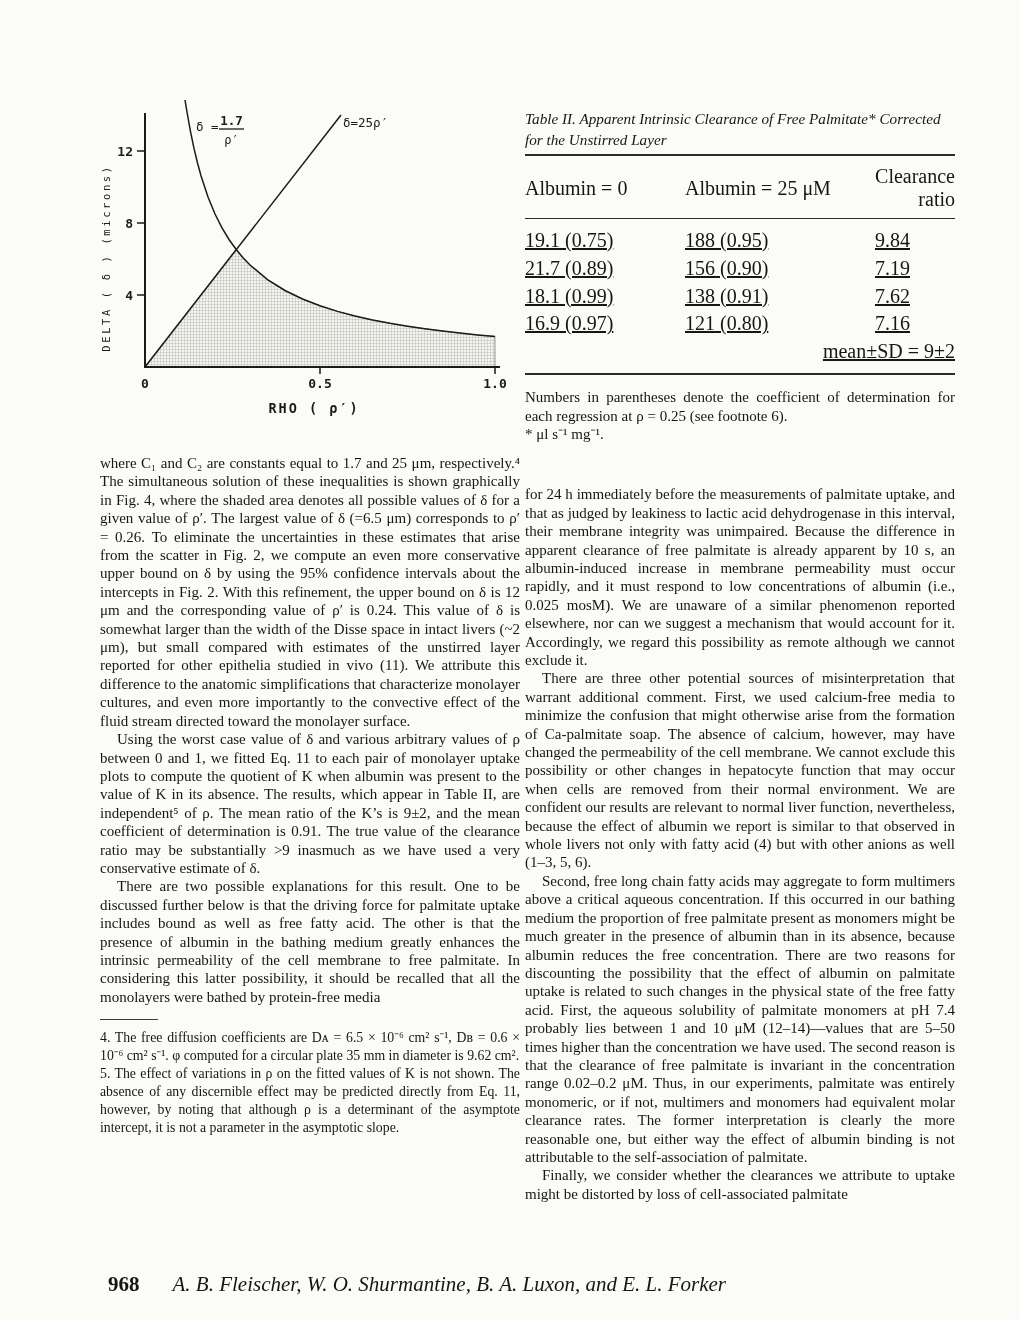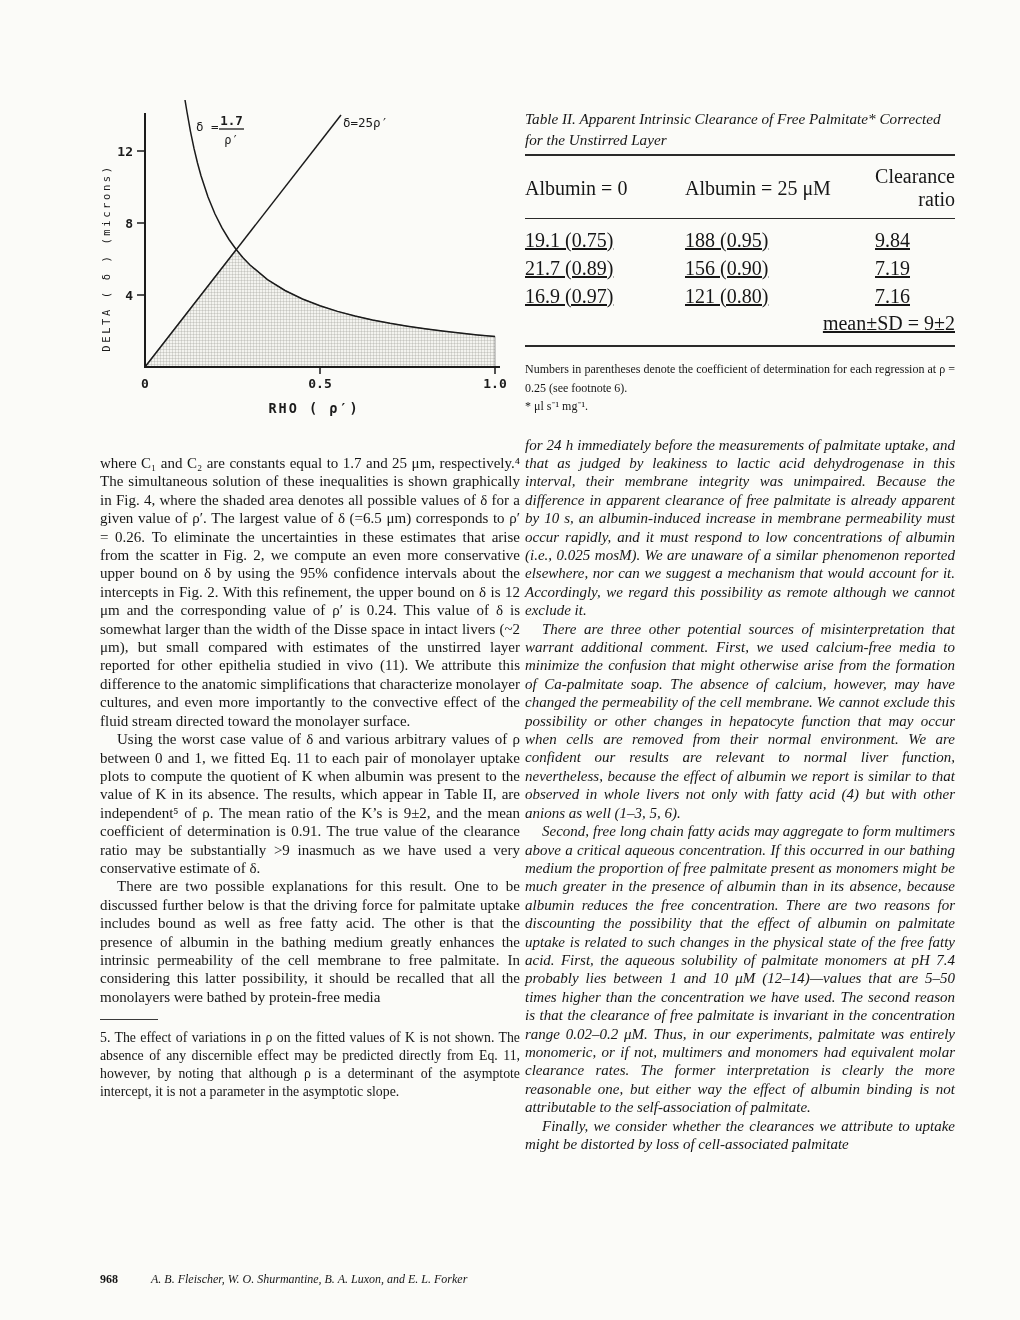--- a/index.html
+++ b/index.html
@@ -28,26 +28,26 @@
   table.data{margin-top:4px;width:430px;border-collapse:collapse;font-size:20px;
              border-top:2.5px solid #2a2a2a;border-bottom:2.5px solid #2a2a2a;}
   table.data col.c1{width:160px;} table.data col.c2{width:158px;}
   table.data th{font-weight:normal;text-align:left;padding:9px 0 7px 0;
                 border-bottom:1.6px solid #2a2a2a;}
   table.data th.num{text-align:right;}
   table.data td{padding:2.4px 0;text-decoration:underline;}
   table.data td.num{text-align:right;padding-right:45px;}
   table.data tr.first td{padding-top:10px;}
   table.data td.meanrow{text-align:right;padding-right:0;padding-bottom:10px;}
-  .table-notes{margin-top:13px;font-size:12px;line-height:18.4px;text-align:justify;}
+  .table-notes{margin-top:13px;font-size:15px;line-height:18.4px;text-align:justify;}
   .table-notes p{margin:0;}
 
-  .col-right .body-text{margin-top:20px;font-style:italic;}
+  .col-right .body-text{margin-top:42px;}
 
-  .footer{position:absolute;left:100px;top:1272px;width:860px;font-size:12px;}
+  .footer{position:absolute;left:108px;top:1272px;width:860px;font-size:21px;}
   .footer .pagenum{font-weight:bold;}
   .footer .authors{font-style:italic;margin-left:33px;}
 </style>
 </head>
 <body>
 
 <div class="page">
 
   <div class="col-left">
 
@@ -91,20 +91,21 @@
 
     <div class="body-text">
       <p>where C₁ and C₂ are constants equal to 1.7 and 25 μm, respectively.⁴ The simultaneous solution of these inequalities is shown graphically in Fig. 4, where the shaded area denotes all possible values of δ for a given value of ρ′. The largest value of δ (=6.5 μm) corresponds to ρ′ = 0.26. To eliminate the uncertainties in these estimates that arise from the scatter in Fig. 2, we compute an even more conservative upper bound on δ by using the 95% confidence intervals about the intercepts in Fig. 2. With this refinement, the upper bound on δ is 12 μm and the corresponding value of ρ′ is 0.24. This value of δ is somewhat larger than the width of the Disse space in intact livers (~2 μm), but small compared with estimates of the unstirred layer reported for other epithelia studied in vivo (11). We attribute this difference to the anatomic simplifications that characterize monolayer cultures, and even more importantly to the convective effect of the fluid stream directed toward the monolayer surface.</p>
       <p class="indent">Using the worst case value of δ and various arbitrary values of ρ between 0 and 1, we fitted Eq. 11 to each pair of monolayer uptake plots to compute the quotient of K when albumin was present to the value of K in its absence. The results, which appear in Table II, are independent⁵ of ρ. The mean ratio of the K’s is 9±2, and the mean coefficient of determination is 0.91. The true value of the clearance ratio may be substantially &gt;9 inasmuch as we have used a very conservative estimate of δ.</p>
       <p class="indent">There are two possible explanations for this result. One to be discussed further below is that the driving force for palmitate uptake includes bound as well as free fatty acid. The other is that the presence of albumin in the bathing medium greatly enhances the intrinsic permeability of the cell membrane to free palmitate. In considering this latter possibility, it should be recalled that all the monolayers were bathed by protein-free media</p>
     </div>
 
     <div class="fn-rule"></div>
 
     <div class="footnotes">
+      <p>4. The free diffusion coefficients are Dᴀ = 6.5 × 10⁻⁶ cm² s⁻¹, Dʙ = 0.6 × 10⁻⁶ cm² s⁻¹. φ computed for a circular plate 35 mm in diameter is 9.62 cm².</p>
       <p>5. The effect of variations in ρ on the fitted values of K is not shown. The absence of any discernible effect may be predicted directly from Eq. 11, however, by noting that although ρ is a determinant of the asymptote intercept, it is not a parameter in the asymptotic slope.</p>
     </div>
   </div>
 
   <div class="col-right">
 
     <div class="table-title">Table II. Apparent Intrinsic Clearance of Free Palmitate* Corrected for the Unstirred Layer</div>
 
     <table class="data">
       <colgroup>
@@ -124,20 +125,25 @@
           <td>19.1 (0.75)</td>
           <td>188 (0.95)</td>
           <td class="num">9.84</td>
         </tr>
         <tr>
           <td>21.7 (0.89)</td>
           <td>156 (0.90)</td>
           <td class="num">7.19</td>
         </tr>
         <tr>
+          <td>18.1 (0.99)</td>
+          <td>138 (0.91)</td>
+          <td class="num">7.62</td>
+        </tr>
+        <tr>
           <td>16.9 (0.97)</td>
           <td>121 (0.80)</td>
           <td class="num">7.16</td>
         </tr>
         <tr>
           <td class="meanrow" colspan="3">mean±SD = 9±2</td>
         </tr>
       </tbody>
     </table>
 

